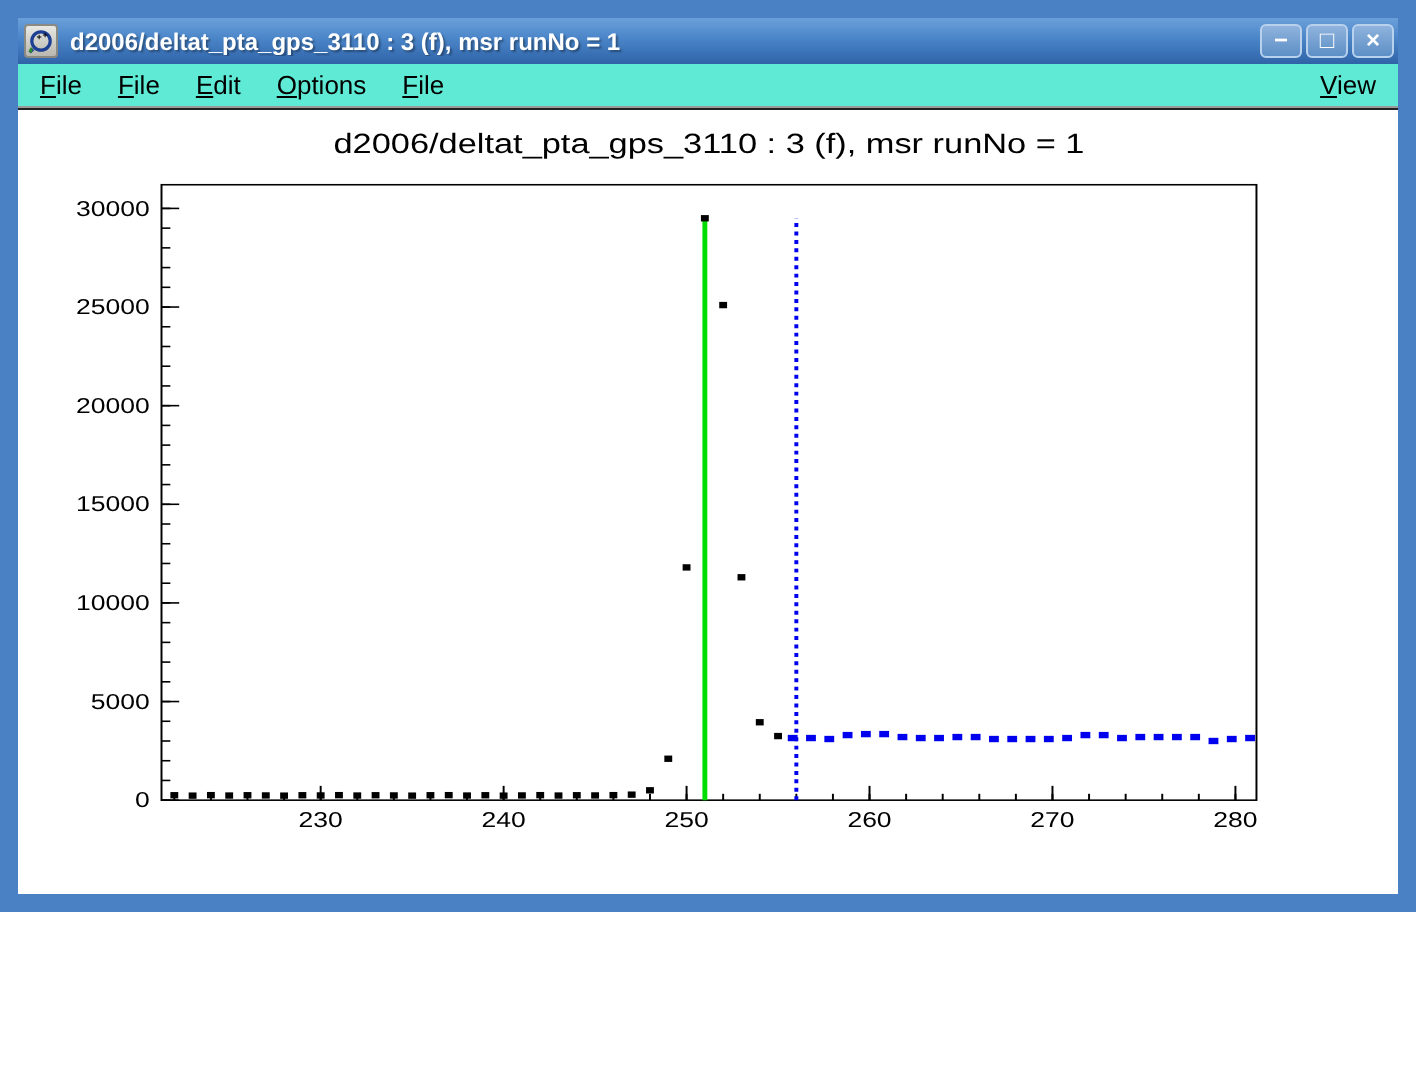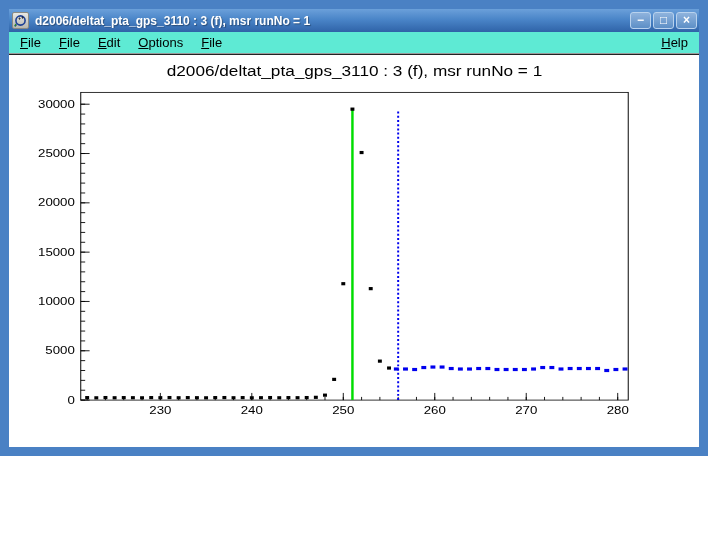--- a/index.html
+++ b/index.html
@@ -81,21 +81,21 @@
     <div class="win-btn">×</div>
   </div>
 
   <div class="menubar">
     <span class="menu-item">File</span>
     <span class="menu-item">File</span>
     <span class="menu-item">Edit</span>
     <span class="menu-item">Options</span>
     <span class="menu-item">File</span>
     <span class="menu-spacer"></span>
-    <span class="menu-item">Help</span>
+    <span class="menu-item">View</span>
   </div>
 
   <div class="canvas">
     <svg id="chart" viewBox="0 0 702 493" preserveAspectRatio="none">
         <text x="351.5" y="27" font-size="17.5" text-anchor="middle">d2006/deltat_pta_gps_3110 : 3 (f), msr runNo = 1</text>
         <rect x="73" y="47" width="557" height="387" fill="none" stroke="#000000" stroke-width="1"></rect>
         <line x1="79.51461988304084" y1="434" x2="79.51461988304084" y2="430" stroke="#000000" stroke-width="1"></line>
         <line x1="98.12781954887208" y1="434" x2="98.12781954887208" y2="430" stroke="#000000" stroke-width="1"></line>
         <line x1="116.74101921470334" y1="434" x2="116.74101921470334" y2="430" stroke="#000000" stroke-width="1"></line>
         <line x1="135.3542188805346" y1="434" x2="135.3542188805346" y2="430" stroke="#000000" stroke-width="1"></line>

